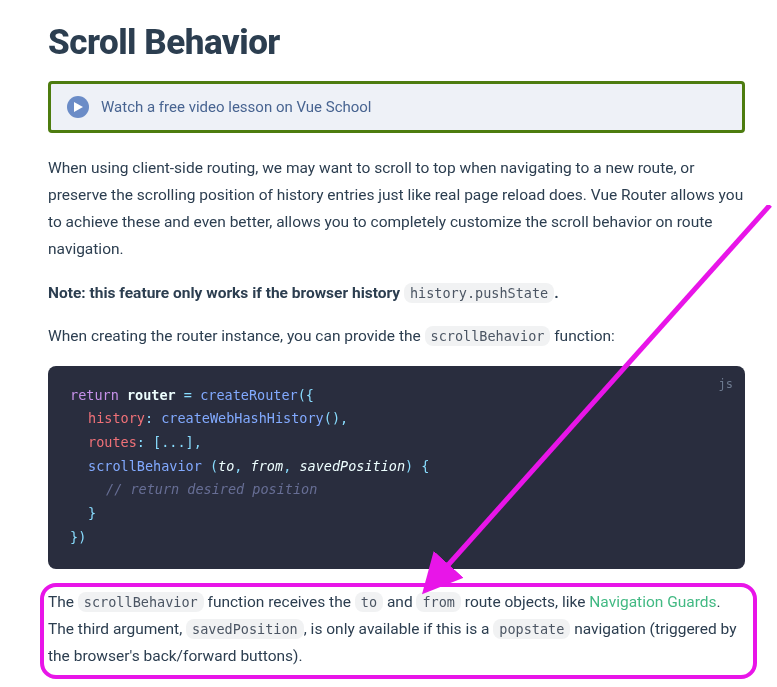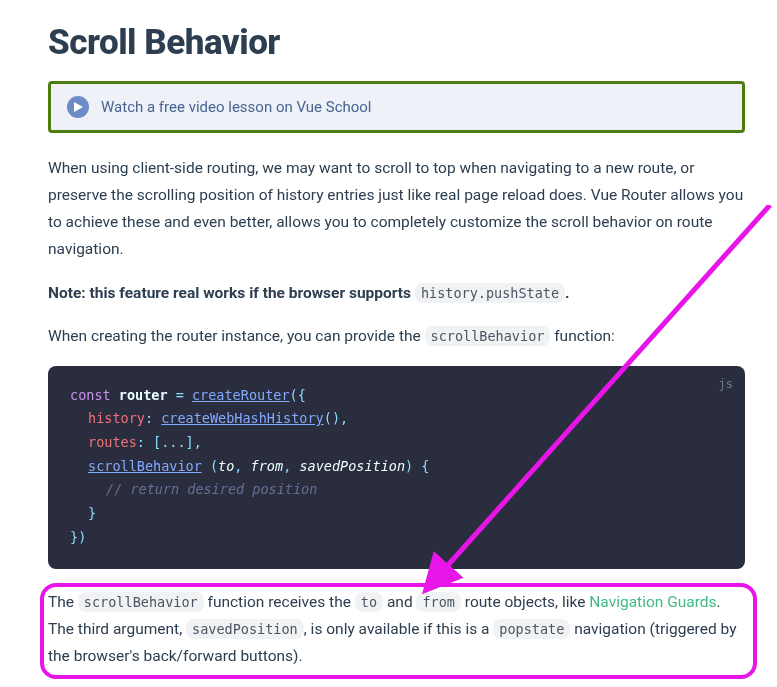--- a/index.html
+++ b/index.html
@@ -76,21 +76,21 @@
   }
   .code-lang {
     position: absolute;
     top: 8px; right: 12px;
     color: #6d7a8f;
     font-size: 12px;
   }
   .tok-kw   { color: #c792ea; }
   .tok-var  { color: #eeffff; font-weight: 600; }
   .tok-op   { color: #89ddff; }
-  .tok-fn   { color: #82aaff; text-decoration: underline; }
+  .tok-fn   { color: #82aaff; }
   .tok-prop { color: #f07178; }
   .tok-brkt { color: #89ddff; }
   .tok-param{ color: #eeffff; font-style: italic; }
   .tok-cmt  { color: #676e95; font-style: italic; }
   .link {
     color: #42b983;
     text-decoration: none;
   }
   .highlight-wrap {
     position: relative;
@@ -124,32 +124,32 @@
       <svg width="9" height="10" viewBox="0 0 9 10">
           <path d="M0 0 L9 5 L0 10 Z"></path>
         </svg>
     </span>
     <span class="vueschool-text">Watch a free video lesson on Vue School</span>
   </a>
 
   <p>When using client-side routing, we may want to scroll to top when navigating to a new route, or preserve the scrolling position of history entries just like real page reload does. Vue Router allows you to achieve these and even better, allows you to completely customize the scroll behavior on route navigation.</p>
 
   <p>
-    <strong><span>Note: this feature real works if the browser supports </span></strong>
+    <strong><span>Note: this feature only works if the browser history </span></strong>
     <code class="inline">history.pushState</code><strong><span>.</span></strong>
   </p>
 
   <p>
     <span>When creating the router instance, you can provide the </span><code class="inline">scrollBehavior</code><span> function:</span>
   </p>
 
   <div class="codeblock">
     <span class="code-lang">js</span>
     <div>
-      <span class="tok-kw">const</span> <span class="tok-var">router</span> <span class="tok-op">=</span> <span class="tok-fn">createRouter</span><span class="tok-brkt">({</span>
+      <span class="tok-kw">return</span> <span class="tok-var">router</span> <span class="tok-op">=</span> <span class="tok-fn">createRouter</span><span class="tok-brkt">({</span>
     </div>
     <div style="padding-left:18px">
       <span class="tok-prop">history</span><span class="tok-op">:</span> <span class="tok-fn">createWebHashHistory</span><span class="tok-brkt">(),</span>
     </div>
     <div style="padding-left:18px">
       <span class="tok-prop">routes</span><span class="tok-op">:</span> <span class="tok-brkt">[...],</span>
     </div>
     <div style="padding-left:18px">
       <span class="tok-fn">scrollBehavior</span> <span class="tok-brkt">(</span><span class="tok-param">to</span><span class="tok-op">, </span><span class="tok-param">from</span><span class="tok-op">, </span><span class="tok-param">savedPosition</span><span class="tok-brkt">)</span> <span class="tok-brkt">{</span>
     </div>

